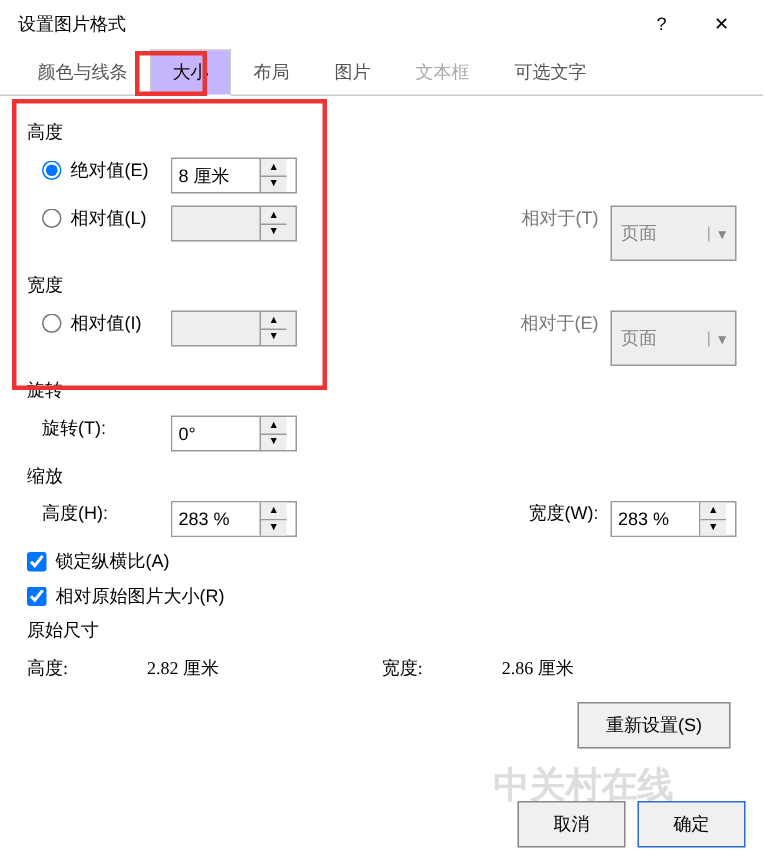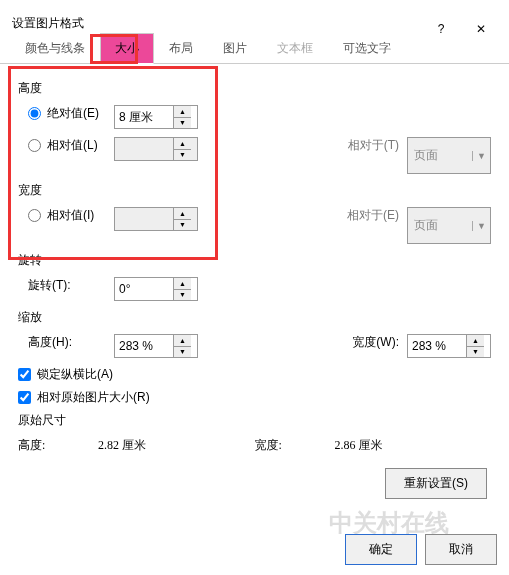--- a/index.html
+++ b/index.html
@@ -1,22 +1,22 @@
 <!DOCTYPE html>
 <html><head>
 <meta charset="utf-8">
 <style>
 * { box-sizing: border-box; margin: 0; padding: 0; }
 body { font-family: "Microsoft YaHei", sans-serif; font-size: 12px; background: #fff; width: 509px; height: 575px; color: #000; position: relative; }
-.titlebar { display: flex; height: 32px; padding: 15px 8px; }
+.titlebar { display: flex; align-items: center; height: 32px; padding: 15px 8px; }
 .titlebar .title { flex: 1; font-size: 12px; padding-left: 4px; }
 .titlebar .btn { width: 40px; height: 28px; display: flex; align-items: center; justify-content: center; cursor: pointer; }
 .tabs { display: flex; border-bottom: 1px solid #ccc; padding-left: 10px; }
 .tab { padding: 6px 14px; border: 1px solid transparent; cursor: pointer; position: relative; top: 1px; color: #555; }
-.tab.active { border: 1px solid #ccc; border-bottom: 1px solid #fff; background: #ec4899; color: #000; }
+.tab.active { border: 1px solid #ccc; border-bottom: 1px solid #fff; background: #c4b5fd; color: #000; }
 .tab.disabled { color: #aaa; }
 .red-box { position: absolute; border: 3px solid #e33; pointer-events: none; z-index: 10; }
 .content { padding: 10px 18px; }
 .group-label { margin: 6px 0 8px 0; color: #000; }
 .row { display: flex; align-items: flex-start; margin: 8px 0; }
 .row .indent { width: 10px; }
 .radio-wrap { display: flex; align-items: center; width: 86px; }
 .radio-wrap input { margin-right: 6px; }
 .spinner { display: flex; border: 1px solid #999; height: 24px; width: 84px; background: #fff; }
 .spinner input { border: none; width: 58px; padding: 0 4px; font-size: 12px; outline: none; }
@@ -174,15 +174,15 @@
   </div>
 
   <div class="reset-wrap">
     <div class="btn-f">重新设置(S)</div>
   </div>
 </div>
 
 <div class="watermark">中关村在线</div>
 
 <div class="footer">
+  <div class="btn-f">取消</div>
   <div class="btn-f" style="border:1px solid #2a6cd0;">确定</div>
-  <div class="btn-f">取消</div>
 </div>
 
 </body></html>

